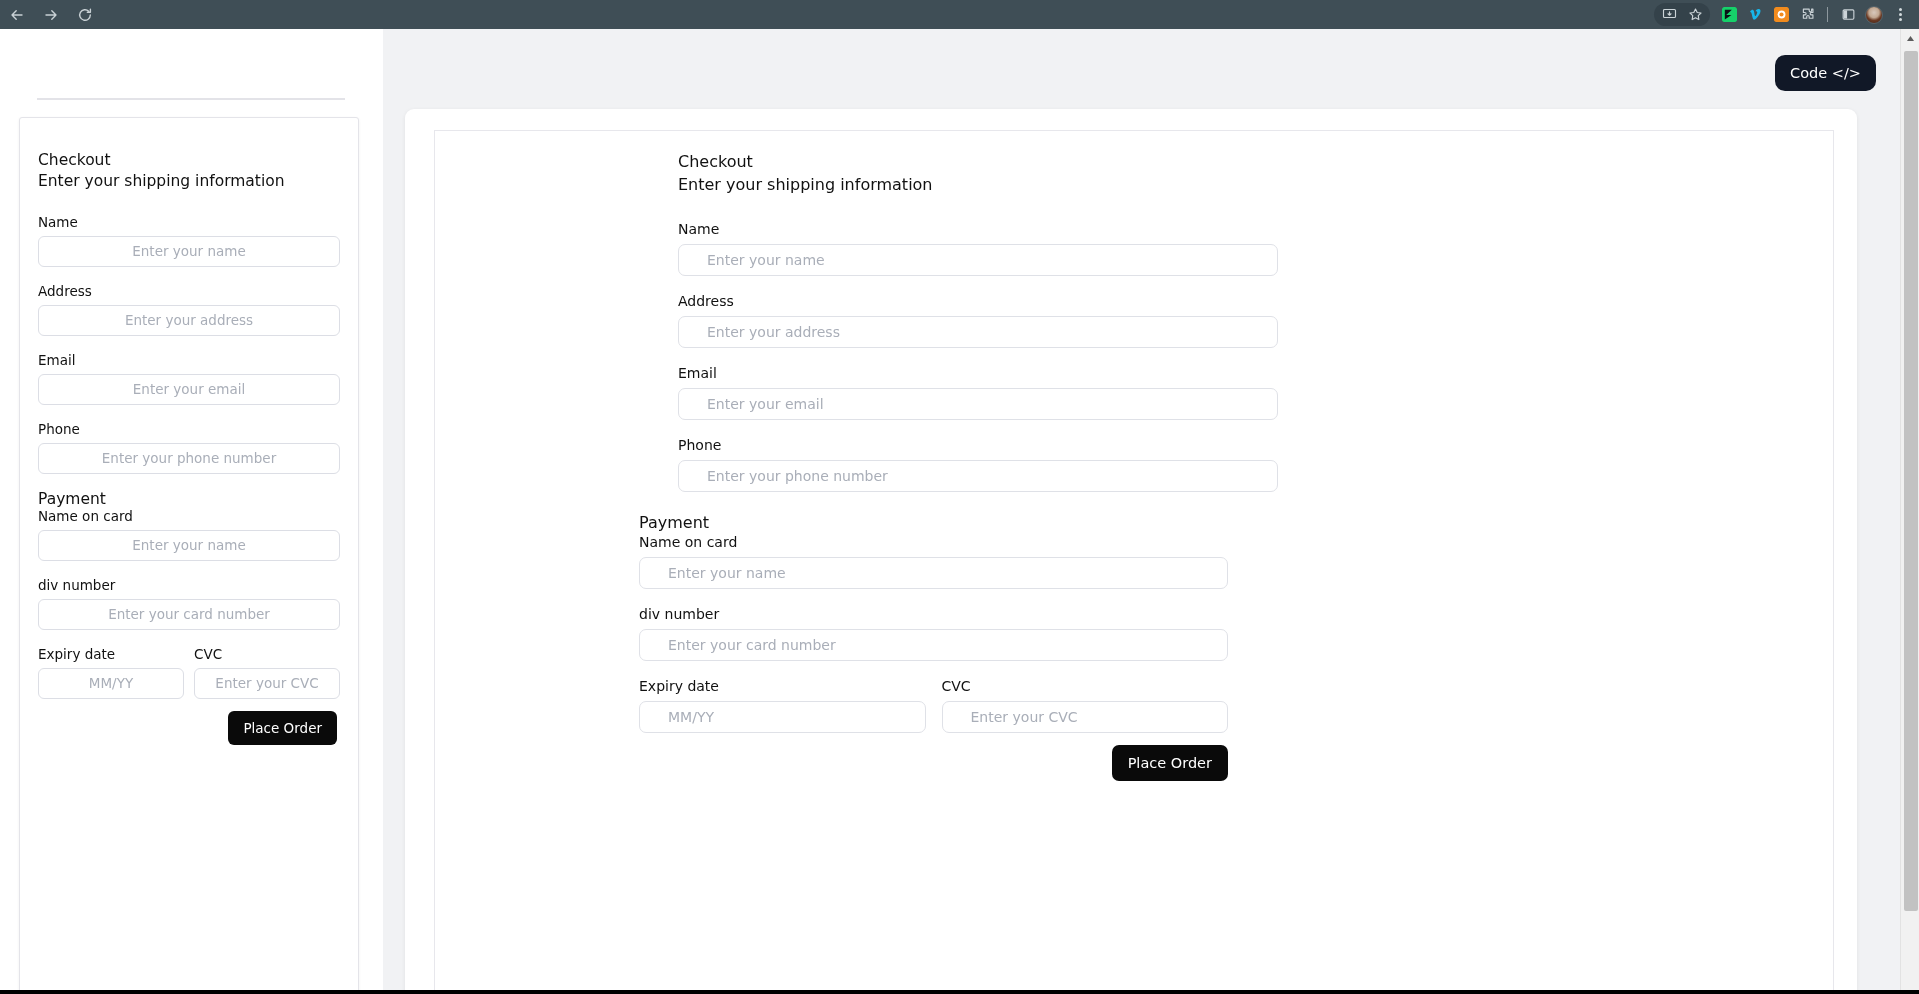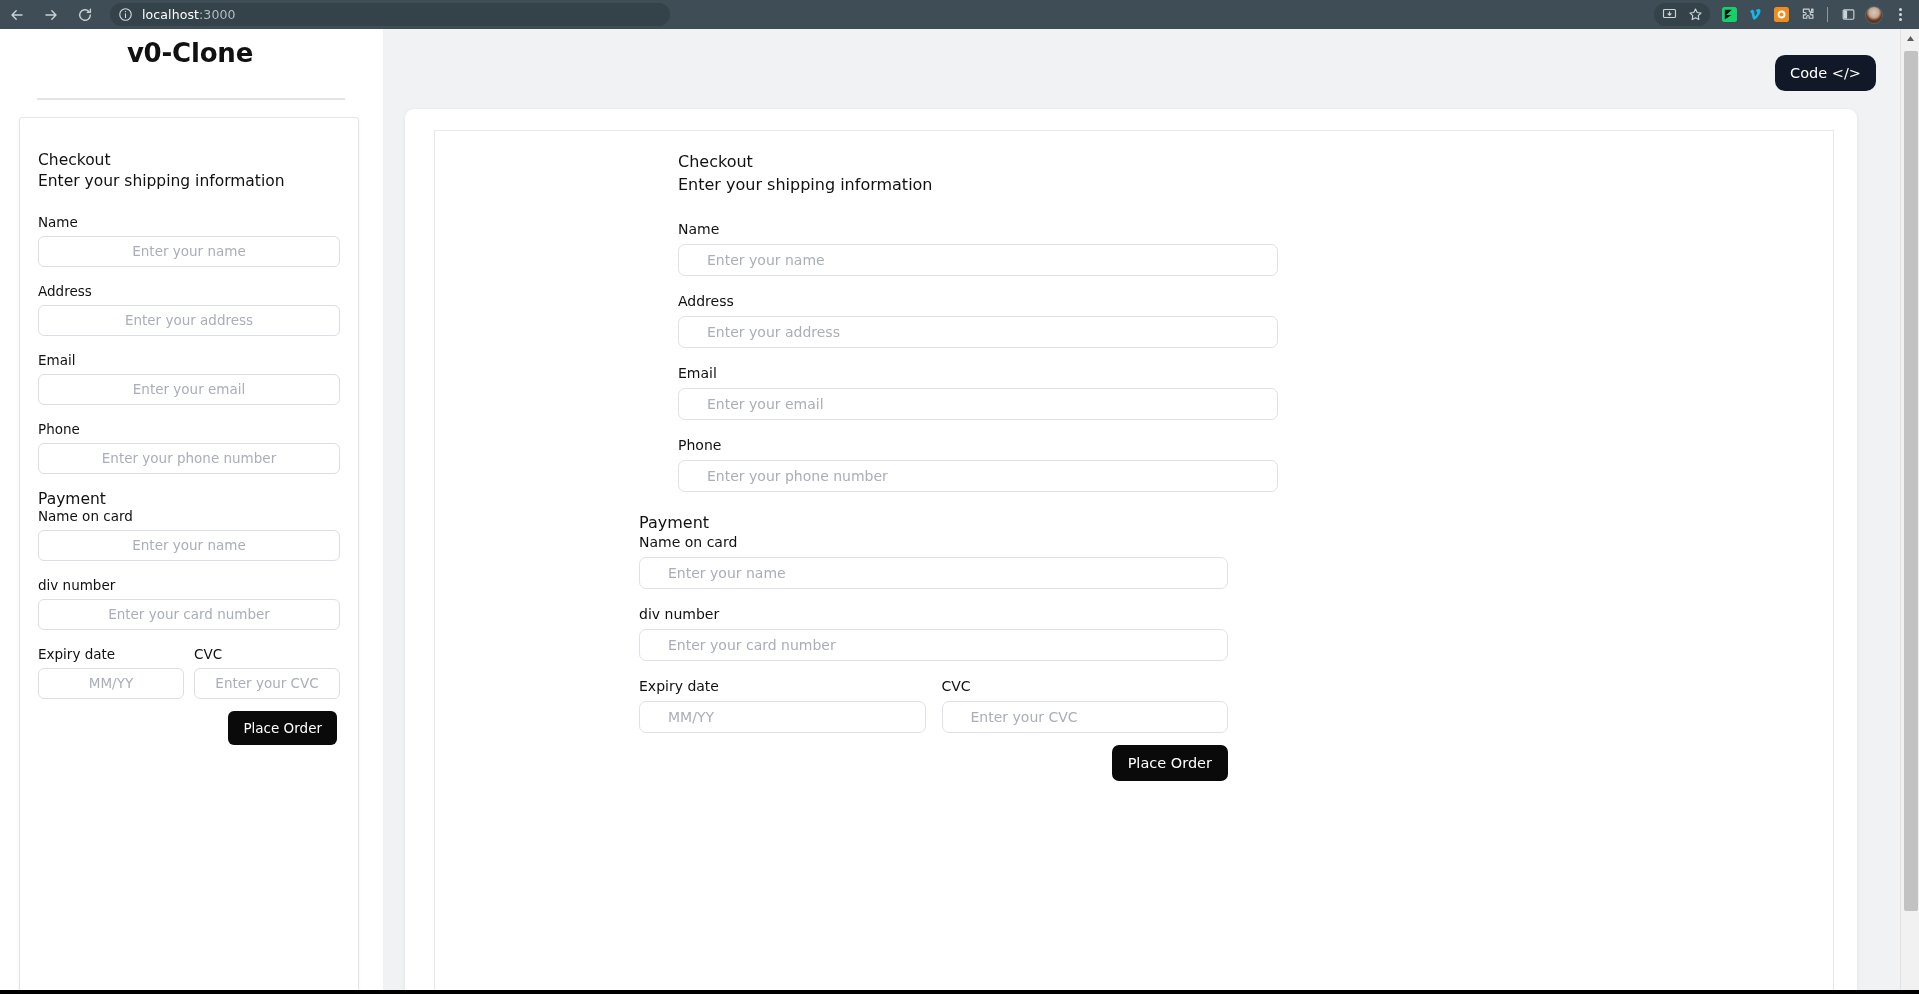--- a/index.html
+++ b/index.html
@@ -245,32 +245,20 @@
       <path d="M3 8h10M13 8l-4.2-4.2M13 8l-4.2 4.2" stroke-linecap="round" stroke-linejoin="round"></path>
     </svg>
   </div>
   <div class="nav-btn">
     <svg width="16" height="16" viewBox="0 0 16 16" fill="none" stroke="currentColor" stroke-width="1.4">
       <path d="M13.3 8a5.3 5.3 0 1 1-1.6-3.8" stroke-linecap="round"></path>
       <path d="M13.4 2.2v3.1h-3.1" stroke-linecap="round" stroke-linejoin="round"></path>
     </svg>
   </div>
 
-  <div id="omnibox">
-    <span id="site-info-icon">
-      <svg width="15" height="15" viewBox="0 0 16 16" fill="none" stroke="currentColor" stroke-width="1.2">
-        <circle cx="8" cy="8" r="6.1"></circle>
-        <path d="M8 7.2v4" stroke-linecap="round"></path>
-        <circle cx="8" cy="4.9" r="0.75" fill="currentColor" stroke="none"></circle>
-      </svg>
-    </span>
-    <span id="omnibox-url">
-      <span>localhost</span><span class="dim">:3000</span>
-    </span>
-  </div>
 
   <div id="chrome-right">
     <div class="pill">
       <span class="chr-icon">
         <svg width="15" height="15" viewBox="0 0 16 16" fill="none" stroke="currentColor" stroke-width="1.2">
           <rect x="1.6" y="2.6" width="12.8" height="8.6" rx="1.1"></rect>
           <path d="M8 5.2v3.4M6.4 7.2L8 8.8l1.6-1.6" stroke-linecap="round" stroke-linejoin="round"></path>
         </svg>
       </span>
       <span class="chr-icon">
@@ -319,21 +307,20 @@
           <i></i>
           <i></i>
         </span>
     </span>
   </div>
 </div>
 
 <div id="page">
 
   <div id="sidebar">
-    <div id="app-title">v0-Clone</div>
     <div id="sidebar-divider"></div>
 
     <div id="sidebar-card">
       <div id="sidebar-form">
 
         <div class="sb-heading">Checkout</div>
         <div class="sb-sub">Enter your shipping information</div>
 
         <div class="sb-field">
           <label class="sb-label">Name</label>

